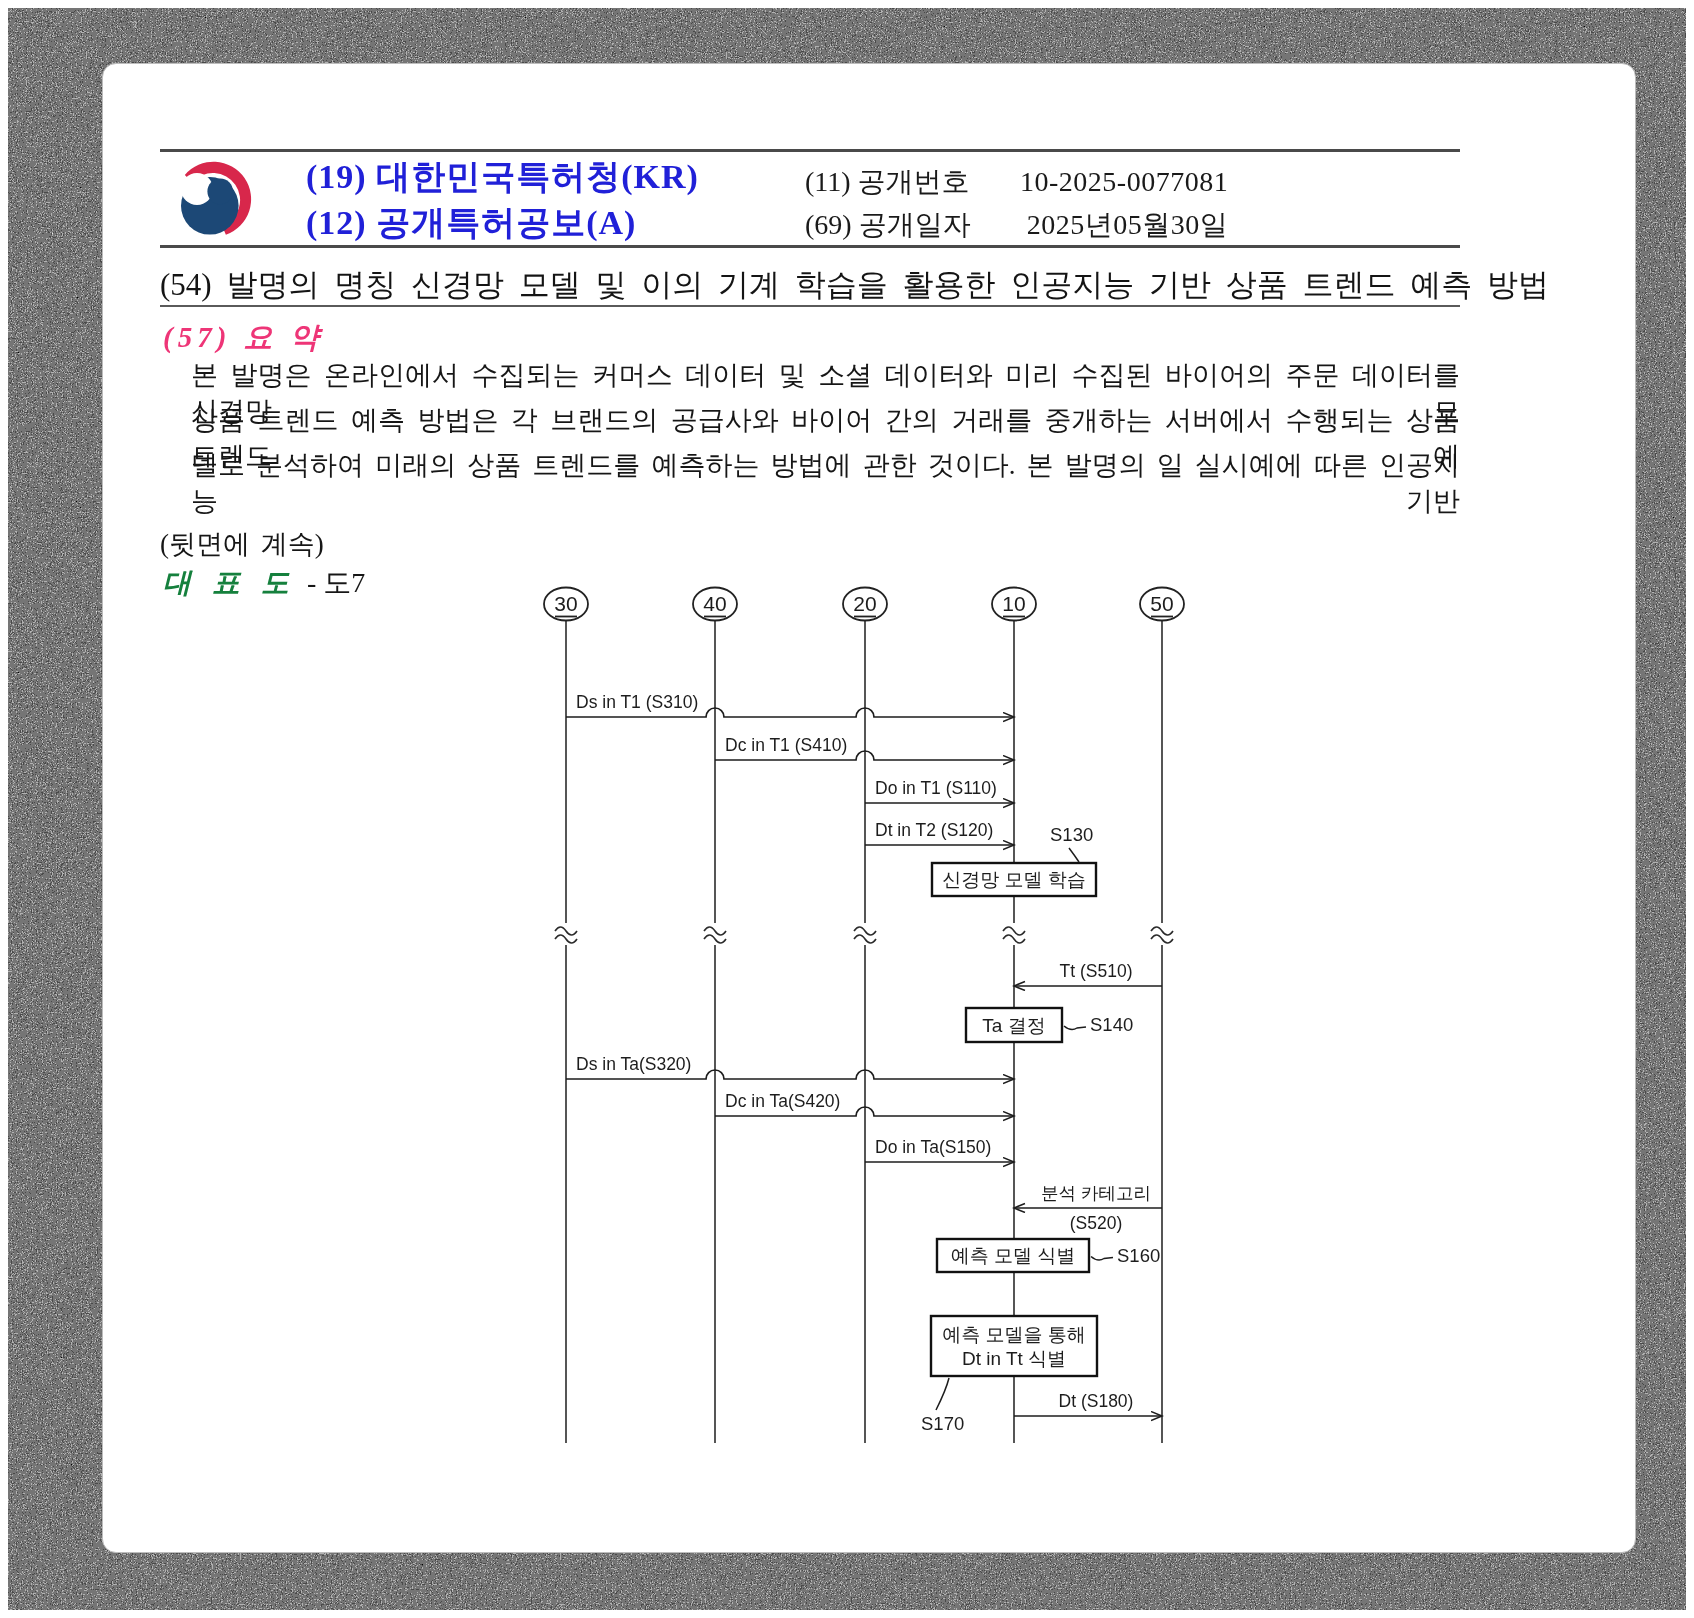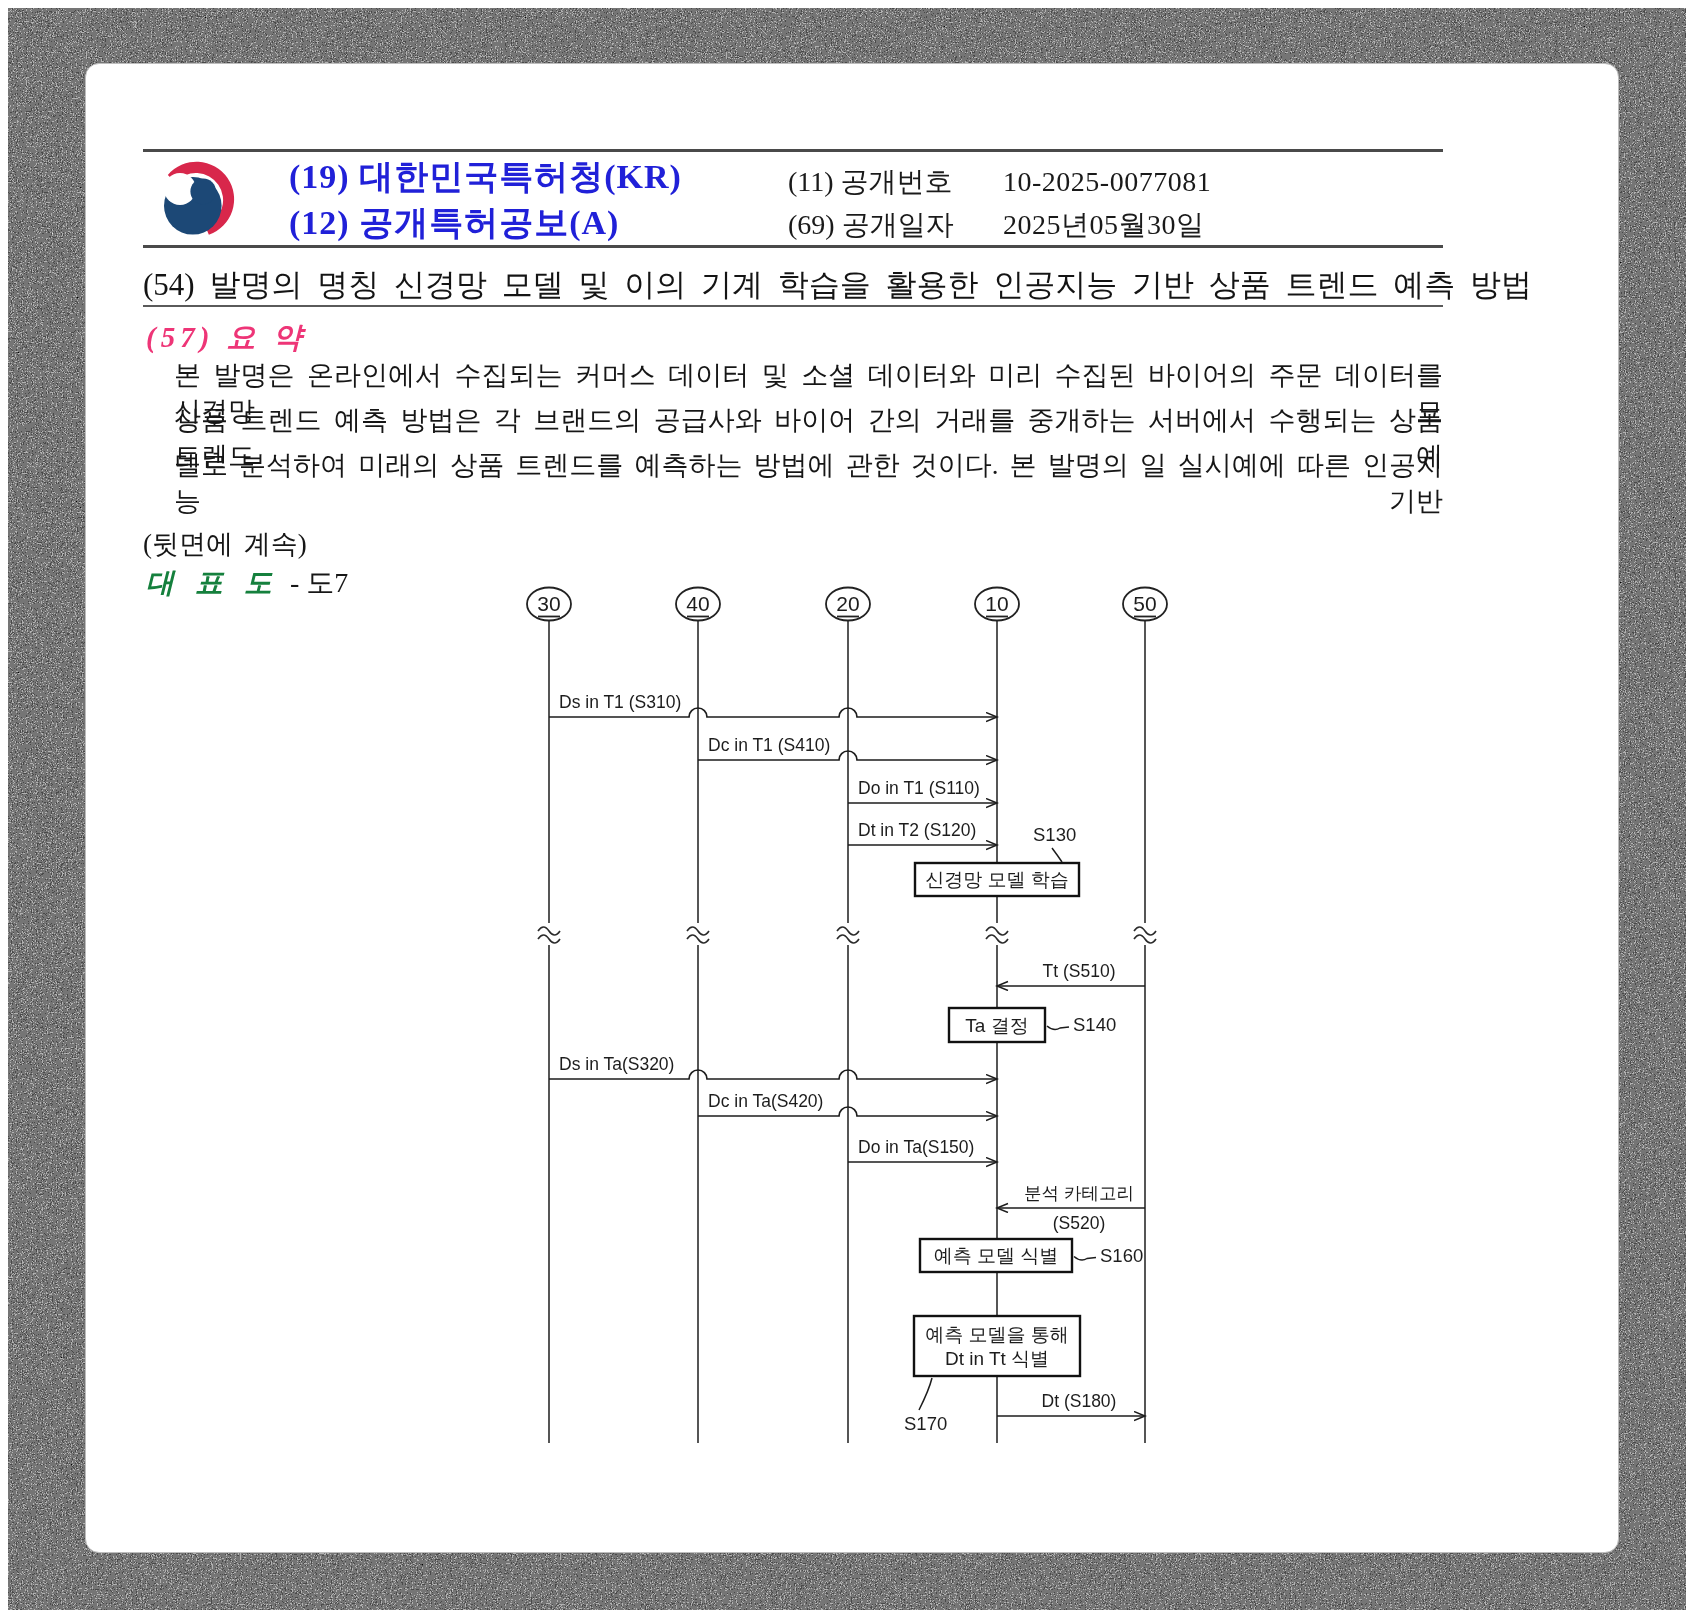--- a/index.html
+++ b/index.html
@@ -1,29 +1,29 @@
 <!DOCTYPE html>
 <html><head>
 <meta charset="utf-8">
 <style>
   html,body{margin:0;padding:0;background:#ffffff;}
   .canvas{position:relative;width:1694px;height:1618px;overflow:hidden;background:#ffffff;
           font-family:"Liberation Serif","DejaVu Serif",serif;}
   .noise-svg{position:absolute;left:0;top:0;}
-  .page{position:absolute;left:85px;top:63px;width:1532px;height:1488px;background:#ffffff;
+  .page{position:absolute;left:102px;top:63px;width:1532px;height:1488px;background:#ffffff;
         border-radius:14px;border:1px solid #bdbdbd;}
   .rule{position:absolute;left:57px;width:1300px;background:#4a4a4a;}
   .rule-top{top:85px;height:3px;}
   .rule-mid{top:181px;height:3px;}
   .rule-title{top:241px;height:2px;background:#5a5a5a;}
   .logo{position:absolute;left:70px;top:97px;width:80px;height:80px;}
   .office-block{position:absolute;left:203px;top:90px;color:#2020d8;font-weight:bold;
                 font-size:34px;line-height:46px;letter-spacing:1px;white-space:nowrap;}
   .meta-block{position:absolute;left:702px;top:99px;font-size:28px;color:#1a1a1a;}
-  .meta-row{display:flex;height:43px;align-items:baseline;white-space:nowrap;}
+  .meta-row{display:flex;height:43px;align-items:baseline;white-space:nowrap;justify-content:space-between;}
   .meta-label{width:215px;}
   .meta-value{letter-spacing:0.5px;}
   .title-line{position:absolute;left:57px;top:200px;width:1300px;font-size:31px;color:#141414;
               word-spacing:7px;white-space:nowrap;}
   .sec57{position:absolute;left:60px;top:254px;font-size:29px;font-style:italic;
          color:#ee3577;letter-spacing:5px;font-weight:bold;}
   .abstract{position:absolute;left:57px;top:293px;width:1300px;font-size:27px;color:#161616;}
   .abstract .aline{height:45px;text-align:justify;text-align-last:justify;word-spacing:4px;margin-left:31px;}
   .continued{position:absolute;left:57px;top:462px;font-size:27px;color:#161616;word-spacing:4px;}
   .repfig{position:absolute;left:60px;top:500px;font-size:28px;white-space:nowrap;}

